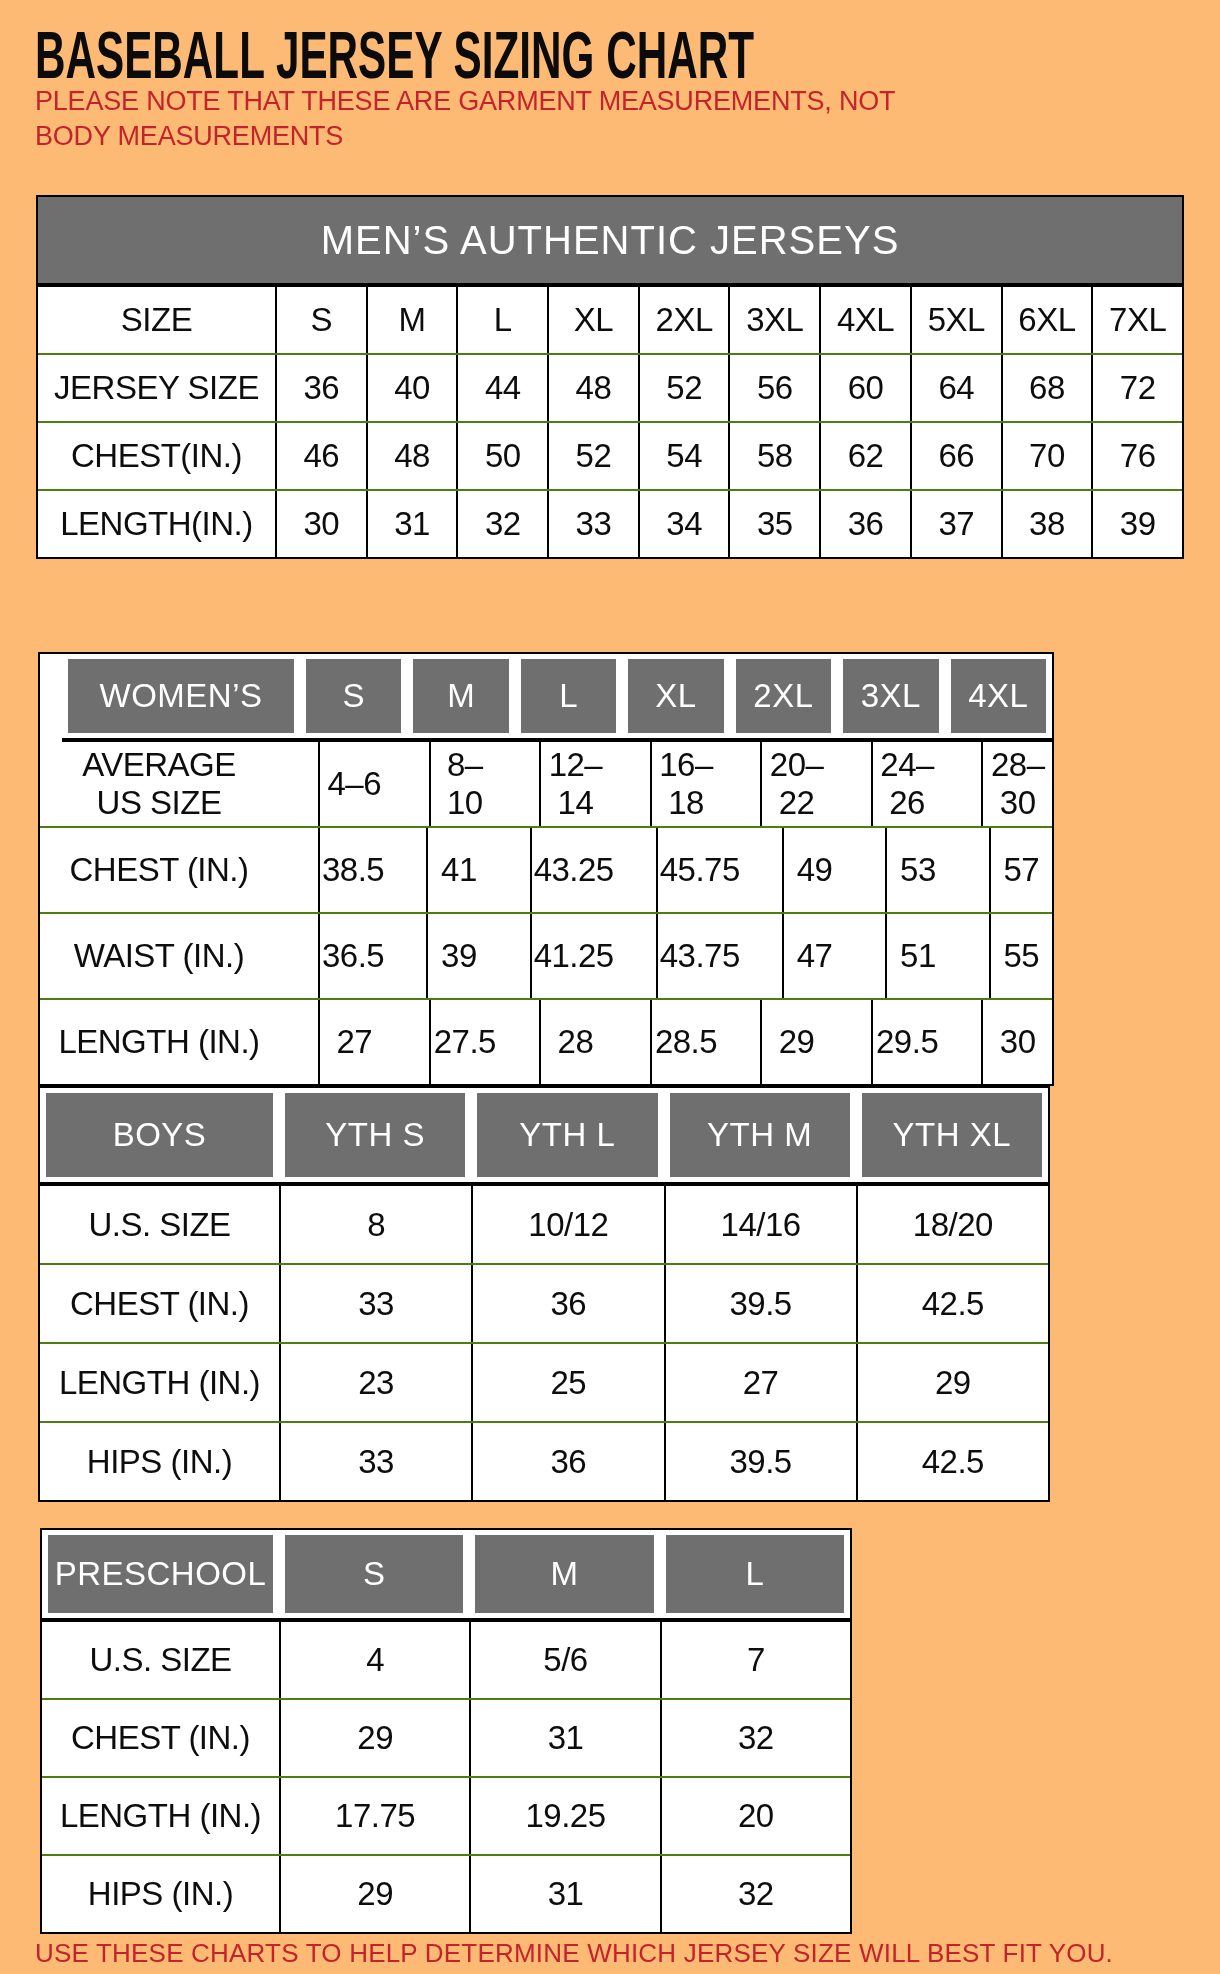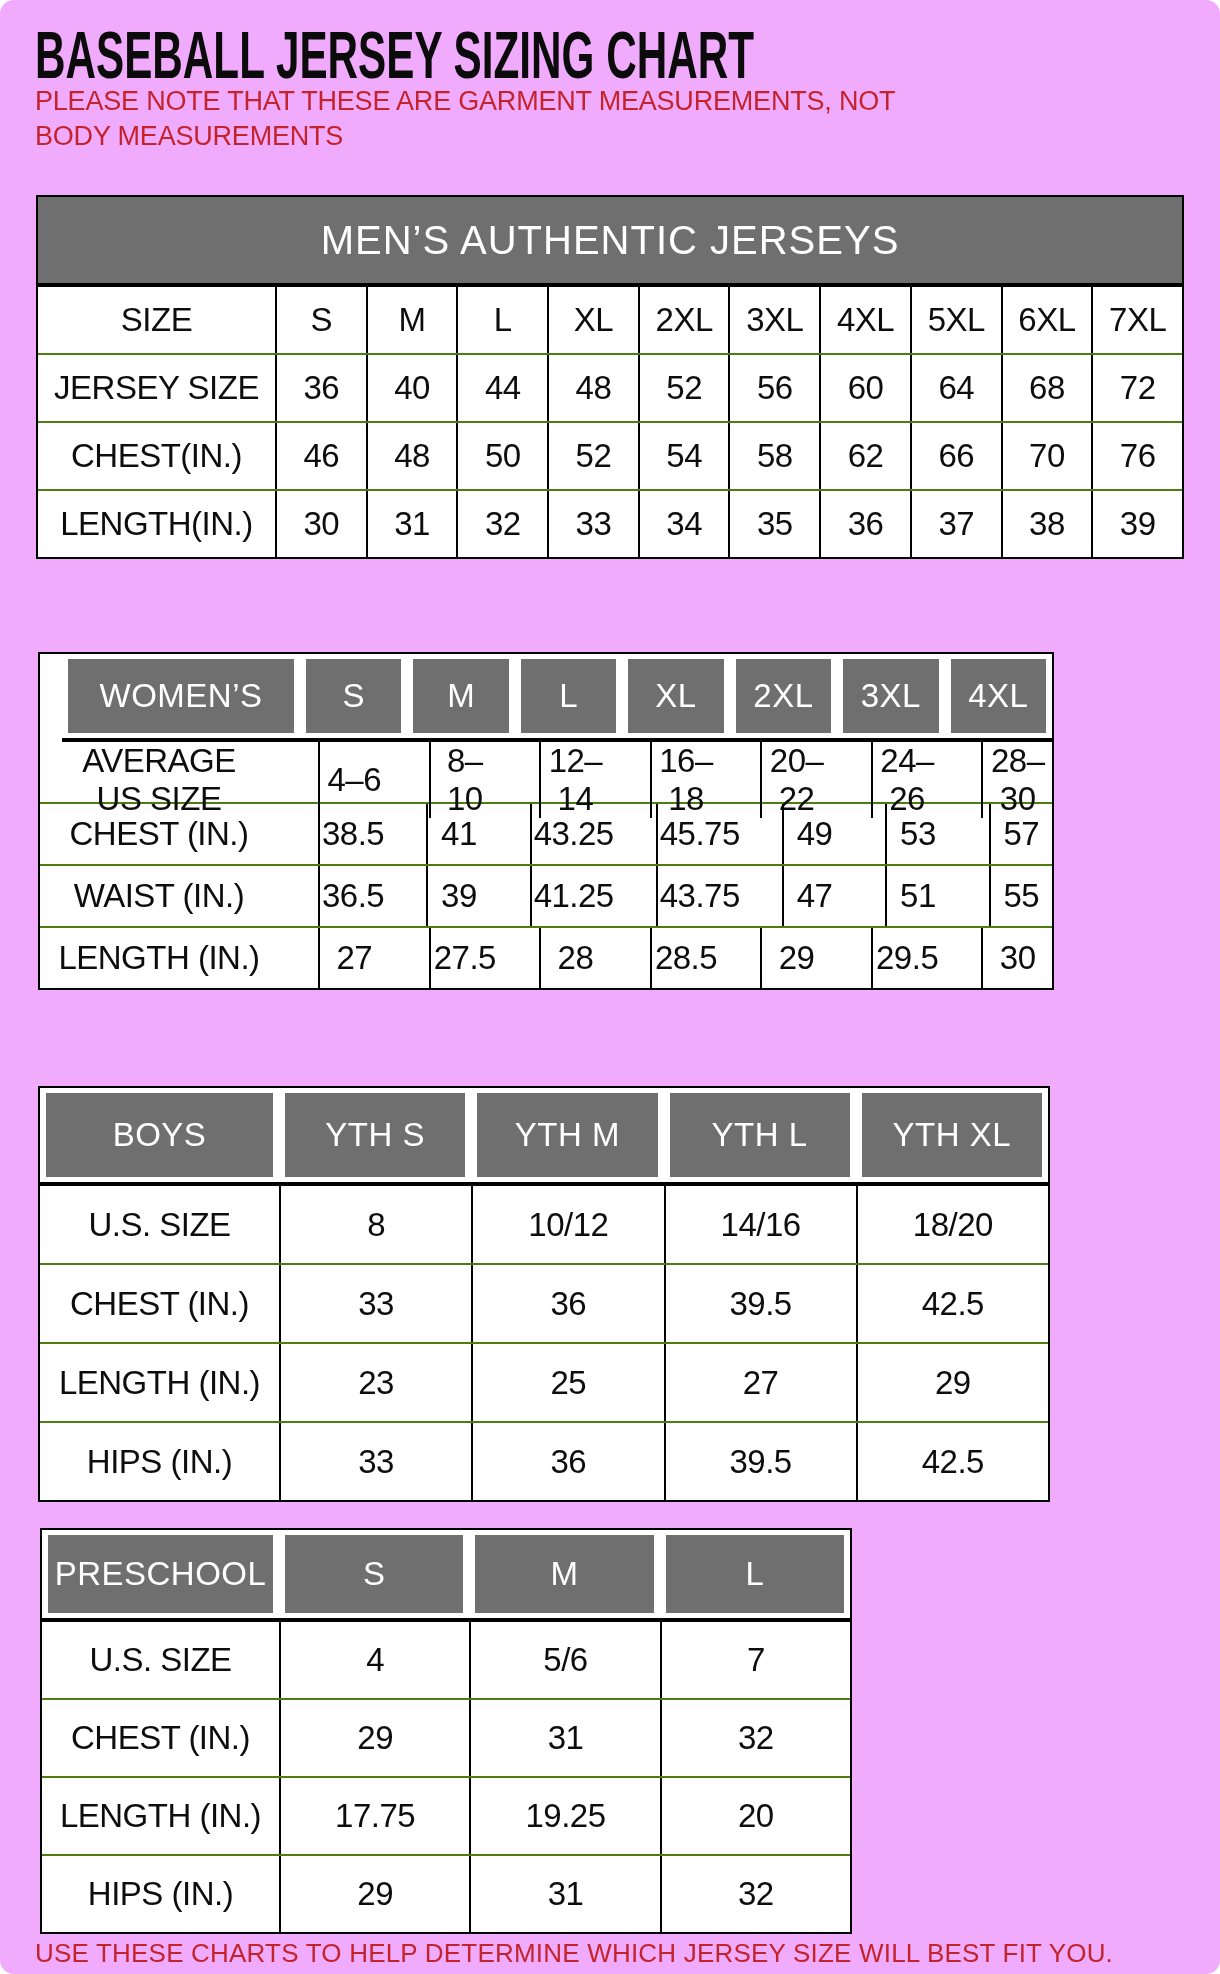--- a/index.html
+++ b/index.html
@@ -1,18 +1,18 @@
 <!DOCTYPE html>
 <html><head>
 <meta charset="utf-8">
 <style>
   html,body{margin:0;padding:0;background:#fff;}
   .sheet{
-    position:relative;width:1220px;height:1974px;background:#f0abfc;
-    font-family:"Liberation Sans", sans-serif;color:#111;overflow:hidden;border-radius:14px;
+    position:relative;width:1220px;height:1974px;background:#fdba74;
+    font-family:"Liberation Sans", sans-serif;color:#111;overflow:hidden;
   }
   .title{
     position:absolute;left:35px;top:14px;margin:0;
     font-size:66px;font-weight:900;color:#0b0b0b;white-space:nowrap;
     transform:scaleX(0.64);transform-origin:0 50%;letter-spacing:0px;
     line-height:1.0; top:22px;
   }
   .note{
     position:absolute;left:35px;top:84px;margin:0;max-width:880px;
     font-size:27px;line-height:1.28;color:#C3232B;letter-spacing:-0.2px;
@@ -44,21 +44,21 @@
     display:flex;align-items:center;justify-content:center;text-align:center;
     font-size:33px;letter-spacing:-0.5px;color:#0d0d0d;white-space:pre-line;
     box-sizing:border-box;padding:0 2px;
   }
   
   .mens{left:36px;top:195px;width:1148px;}
   .mens .row{grid-template-columns:237px repeat(10,1fr);height:66px;}
   
   .womens{left:38px;top:652px;width:1016px;}
   .womens .hrow{grid-template-columns:238px repeat(7,1fr);height:84px;margin-left:22px;}
-  .womens .row{grid-template-columns:238px repeat(7,1fr);height:60px;gap:40px;}
+  .womens .row{grid-template-columns:238px repeat(7,1fr);height:84px;gap:40px;}
   
   .boys{left:38px;top:1086px;width:1012px;}
   .boys .hrow{grid-template-columns:239px repeat(4,1fr);height:94px;}
   .boys .row{grid-template-columns:239px repeat(4,1fr);height:77px;}
   
   .preschool{left:40px;top:1528px;width:812px;}
   .preschool .hrow{grid-template-columns:237px repeat(3,1fr);height:88px;}
   .preschool .row{grid-template-columns:237px repeat(3,1fr);height:76px;}
 </style>
 </head>
@@ -173,22 +173,22 @@
         <div class="cell">28.5</div>
         <div class="cell">29</div>
         <div class="cell">29.5</div>
         <div class="cell">30</div>
       </div>
     </section>
   <section class="tbl boys">
       <div class="hrow">
         <div class="hcell">BOYS</div>
         <div class="hcell">YTH S</div>
+        <div class="hcell">YTH L</div>
         <div class="hcell">YTH M</div>
-        <div class="hcell">YTH L</div>
         <div class="hcell">YTH XL</div>
       </div>
       <div class="row">
         <div class="lbl">U.S. SIZE</div>
         <div class="cell">8</div>
         <div class="cell">10/12</div>
         <div class="cell">14/16</div>
         <div class="cell">18/20</div>
       </div>
       <div class="row">

